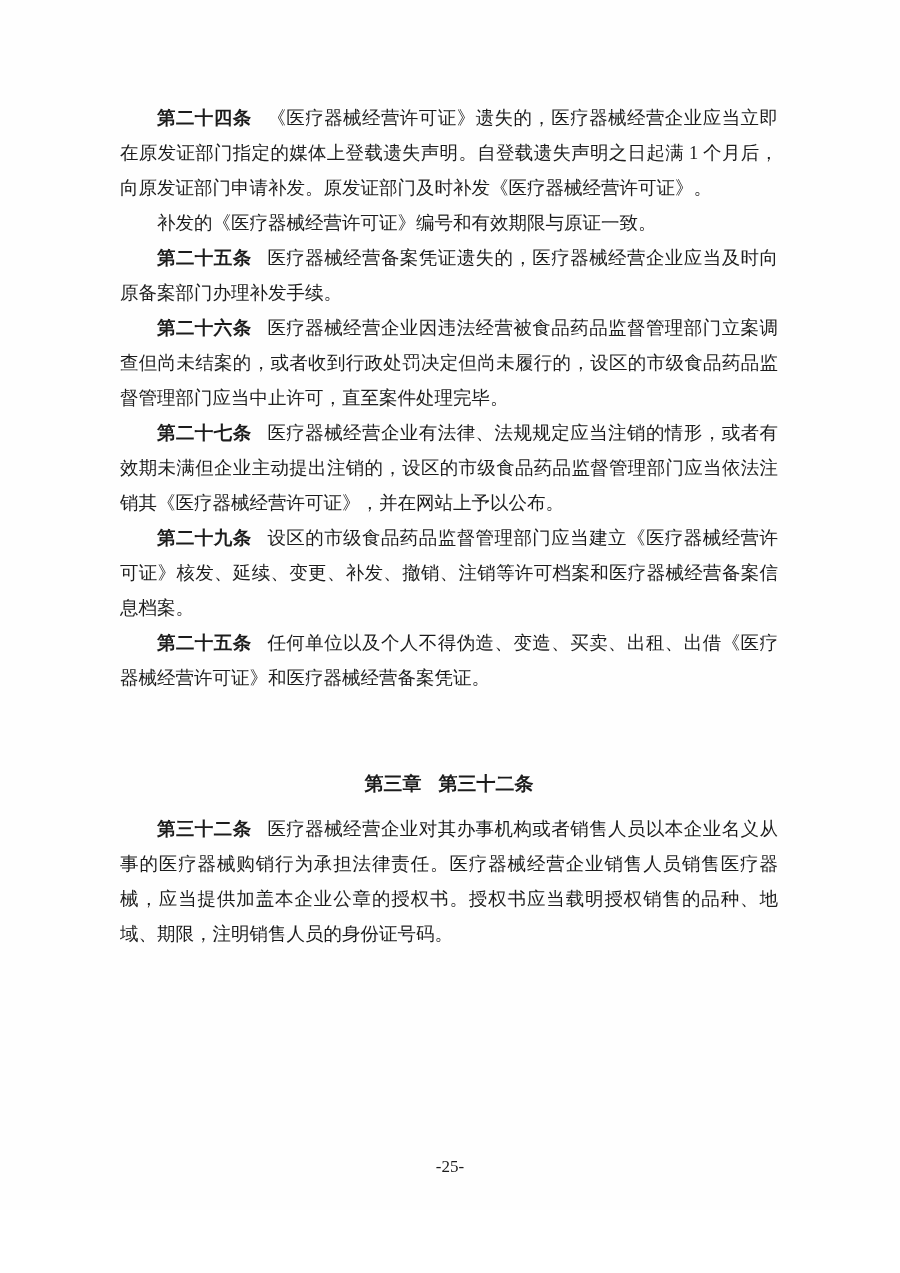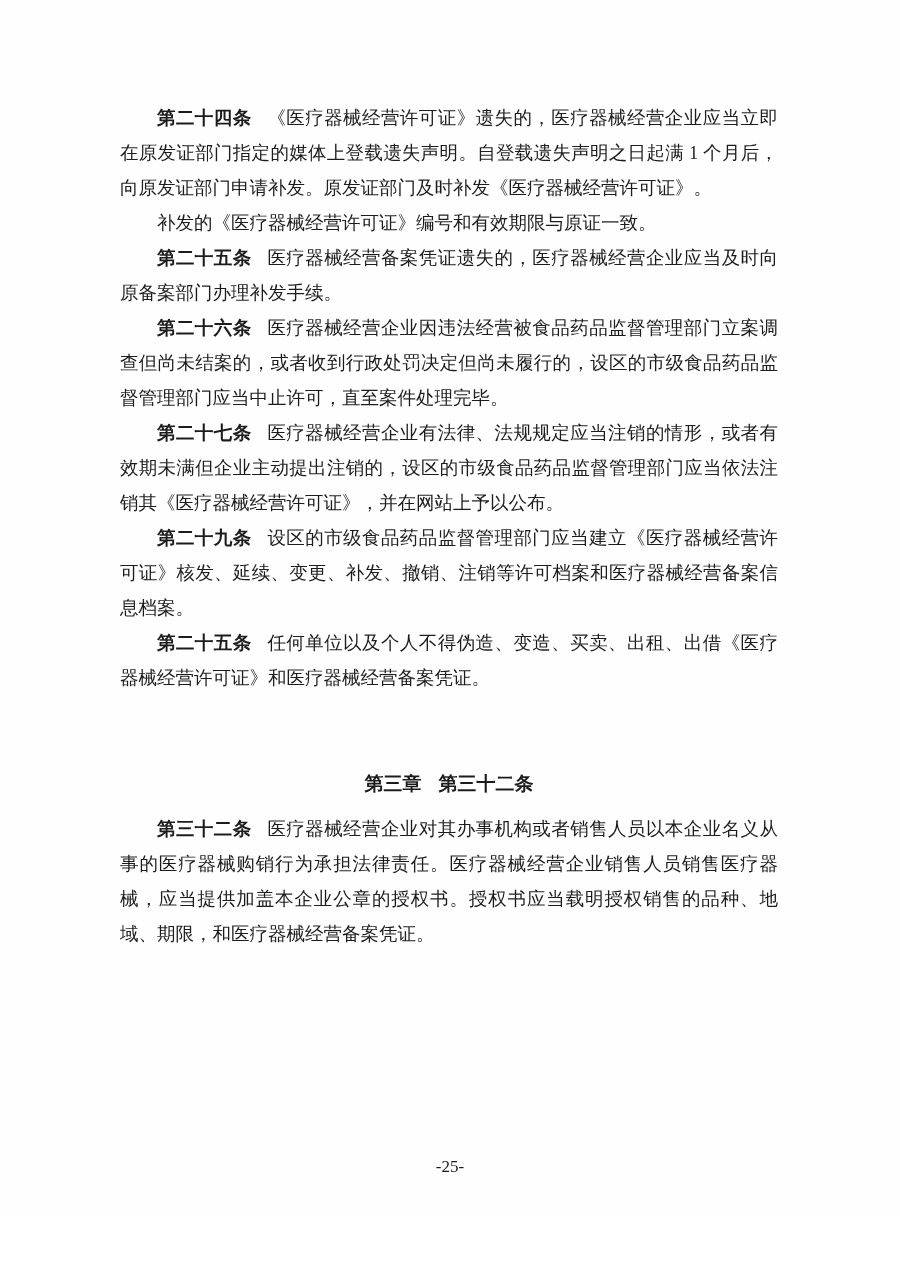--- a/index.html
+++ b/index.html
@@ -76,19 +76,19 @@
 
     <p class="article"><span class="article-num">第二十七条</span><span>医疗器械经营企业有法律、法规规定应当注销的情形，或者有效期未满但企业主动提出注销的，设区的市级食品药品监督管理部门应当依法注销其《医疗器械经营许可证》，并在网站上予以公布。</span></p>
 
     <p class="article"><span class="article-num">第二十九条</span><span>设区的市级食品药品监督管理部门应当建立《医疗器械经营许可证》核发、延续、变更、补发、撤销、注销等许可档案和医疗器械经营备案信息档案。</span></p>
 
     <p class="article"><span class="article-num">第二十五条</span><span>任何单位以及个人不得伪造、变造、买卖、出租、出借《医疗器械经营许可证》和医疗器械经营备案凭证。</span></p>
 
     <h2 class="chapter-heading"><span class="chapter-num">第三章</span><span>第三十二条</span></h2>
 
 
-    <p class="article"><span class="article-num">第三十二条</span><span>医疗器械经营企业对其办事机构或者销售人员以本企业名义从事的医疗器械购销行为承担法律责任。医疗器械经营企业销售人员销售医疗器械，应当提供加盖本企业公章的授权书。授权书应当载明授权销售的品种、地域、期限，和医疗器械经营备案凭证。</span></p>
+    <p class="article"><span class="article-num">第三十二条</span><span>医疗器械经营企业对其办事机构或者销售人员以本企业名义从事的医疗器械购销行为承担法律责任。医疗器械经营企业销售人员销售医疗器械，应当提供加盖本企业公章的授权书。授权书应当载明授权销售的品种、地域、期限，注明销售人员的身份证号码。</span></p>
 
 
   </div>
 
   <div class="page-footer">-25-</div>
 </div>
 
 </body></html>

